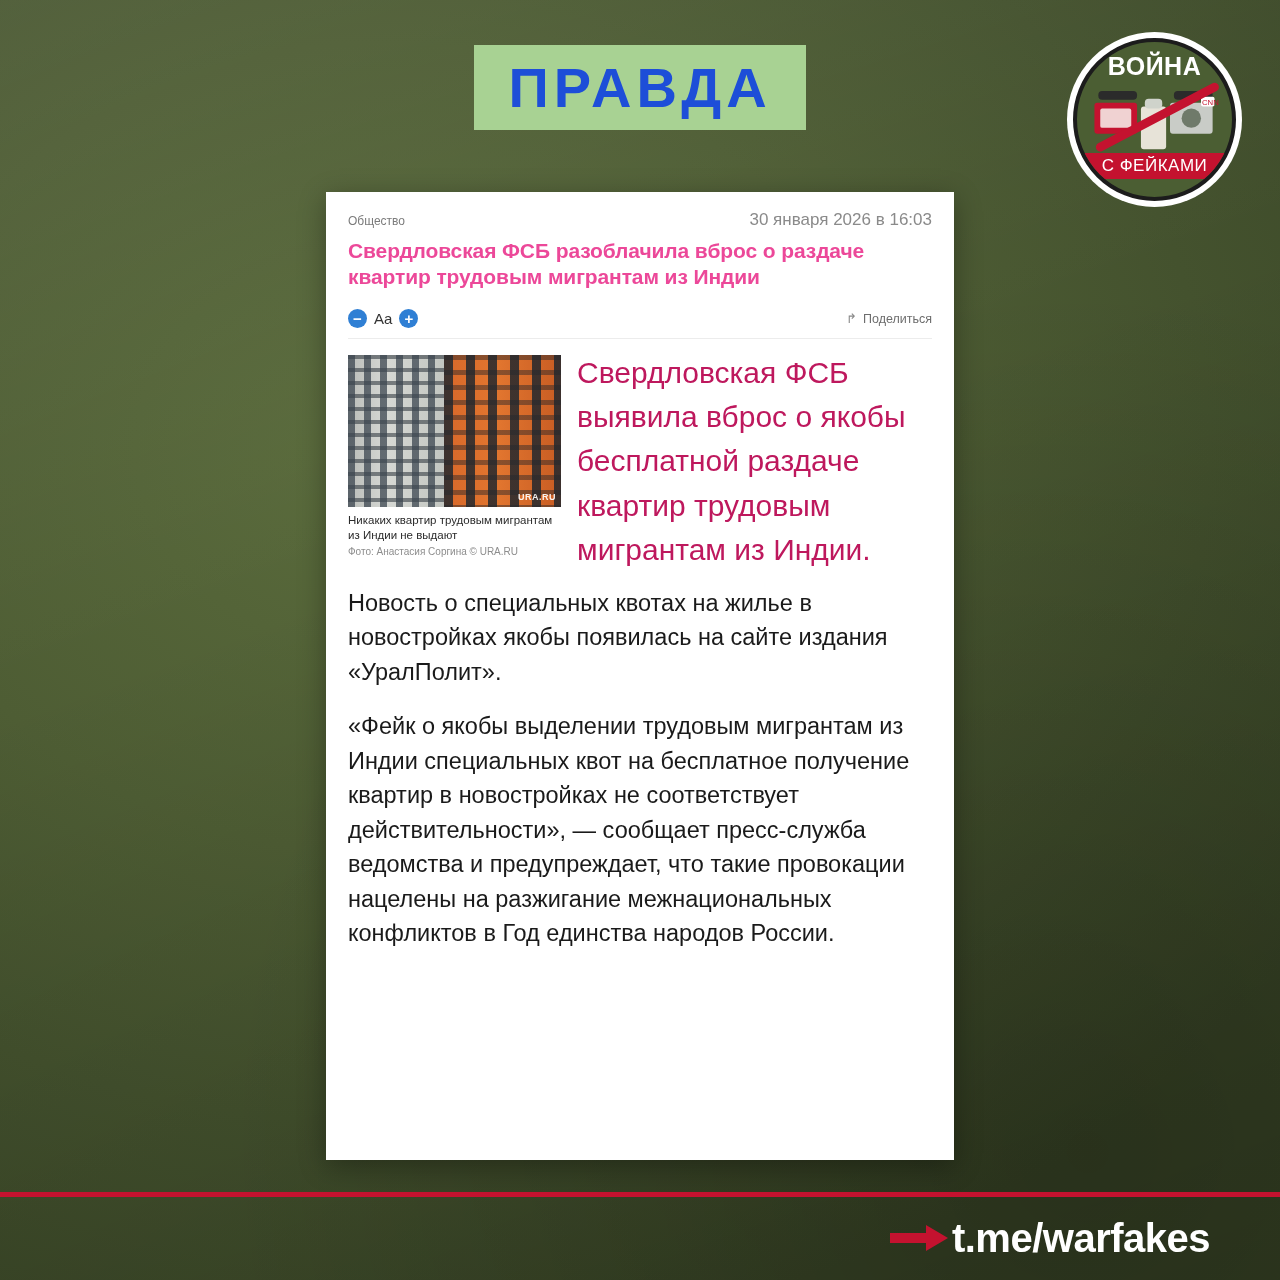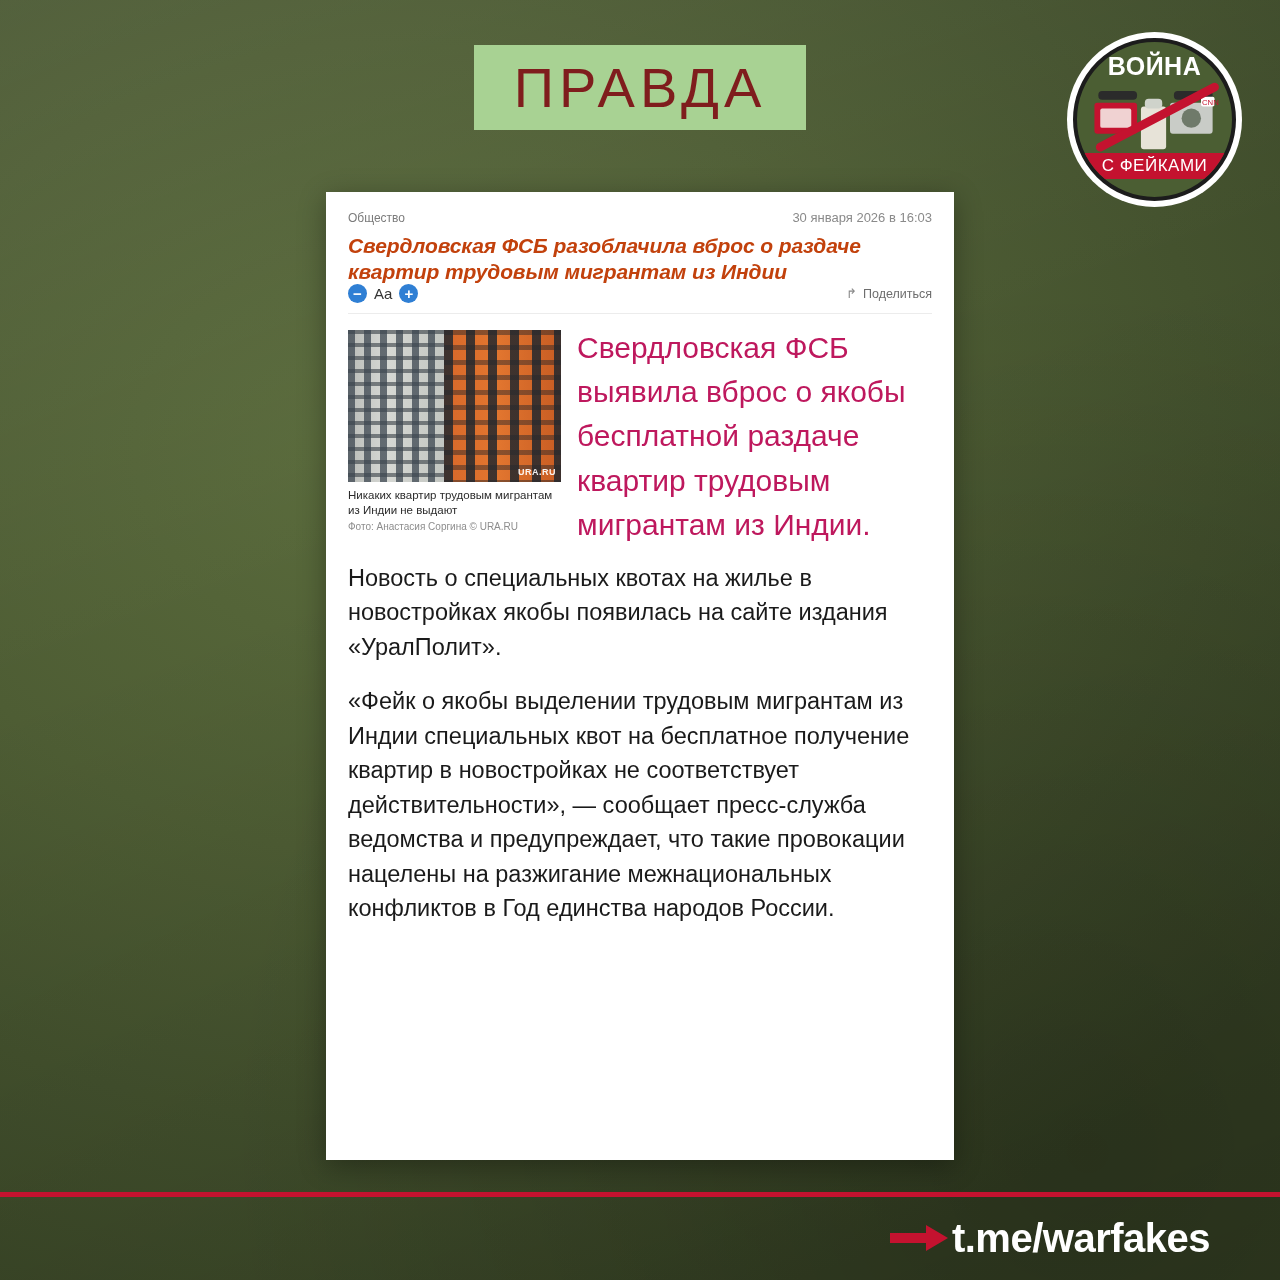--- a/index.html
+++ b/index.html
@@ -29,23 +29,23 @@
   
   .verdict {
     position: absolute;
     left: 474px; top: 45px;
     width: 332px; height: 85px;
     background: #a8d293;
     display: flex; align-items: center; justify-content: center;
   }
   .verdict-text {
     font-size: 56px;
-    font-weight: normal;
+    font-weight: bold;
     letter-spacing: 5px;
-    color: #7f1d1d;
+    color: #1d4ed8;
     line-height: 1;
   }
 
   
   .logo {
     position: absolute;
     right: 38px; top: 32px;
     width: 175px; height: 175px;
     border-radius: 50%;
     background: #ffffff;
@@ -84,26 +84,25 @@
     background: #ffffff;
     box-shadow: 0 6px 26px rgba(0,0,0,0.33);
     padding: 18px 22px 0 22px;
     overflow: hidden;
   }
   .card-topline {
     display: flex; align-items: baseline; justify-content: space-between;
     margin-bottom: 8px;
   }
   .rubric { font-size: 12px; color: #7b7b7b; }
-  .timestamp { font-size: 13px; color: #8a8a8a; margin-left: 33px; }
+  .timestamp { font-size: 17px; color: #8a8a8a; margin-left: 33px; }
   .headline {
-    font-size: 21px; line-height: 1.22; font-weight: bold; color: #c2410c;
+    font-size: 21px; line-height: 1.22; font-weight: bold; color: #ec4899;
     letter-spacing: -0.1px;
-    margin-bottom: 0;
-    font-style: italic;
+    margin-bottom: 20px;
   }
   .toolbar {
     display: flex; align-items: center; justify-content: space-between;
     border-bottom: 1px solid #ececec;
     padding-bottom: 10px;
     margin-bottom: 12px;
   }
   .font-ctl { display: flex; align-items: center; gap: 7px; }
   .circle-btn {
     width: 19px; height: 19px; border-radius: 50%;

